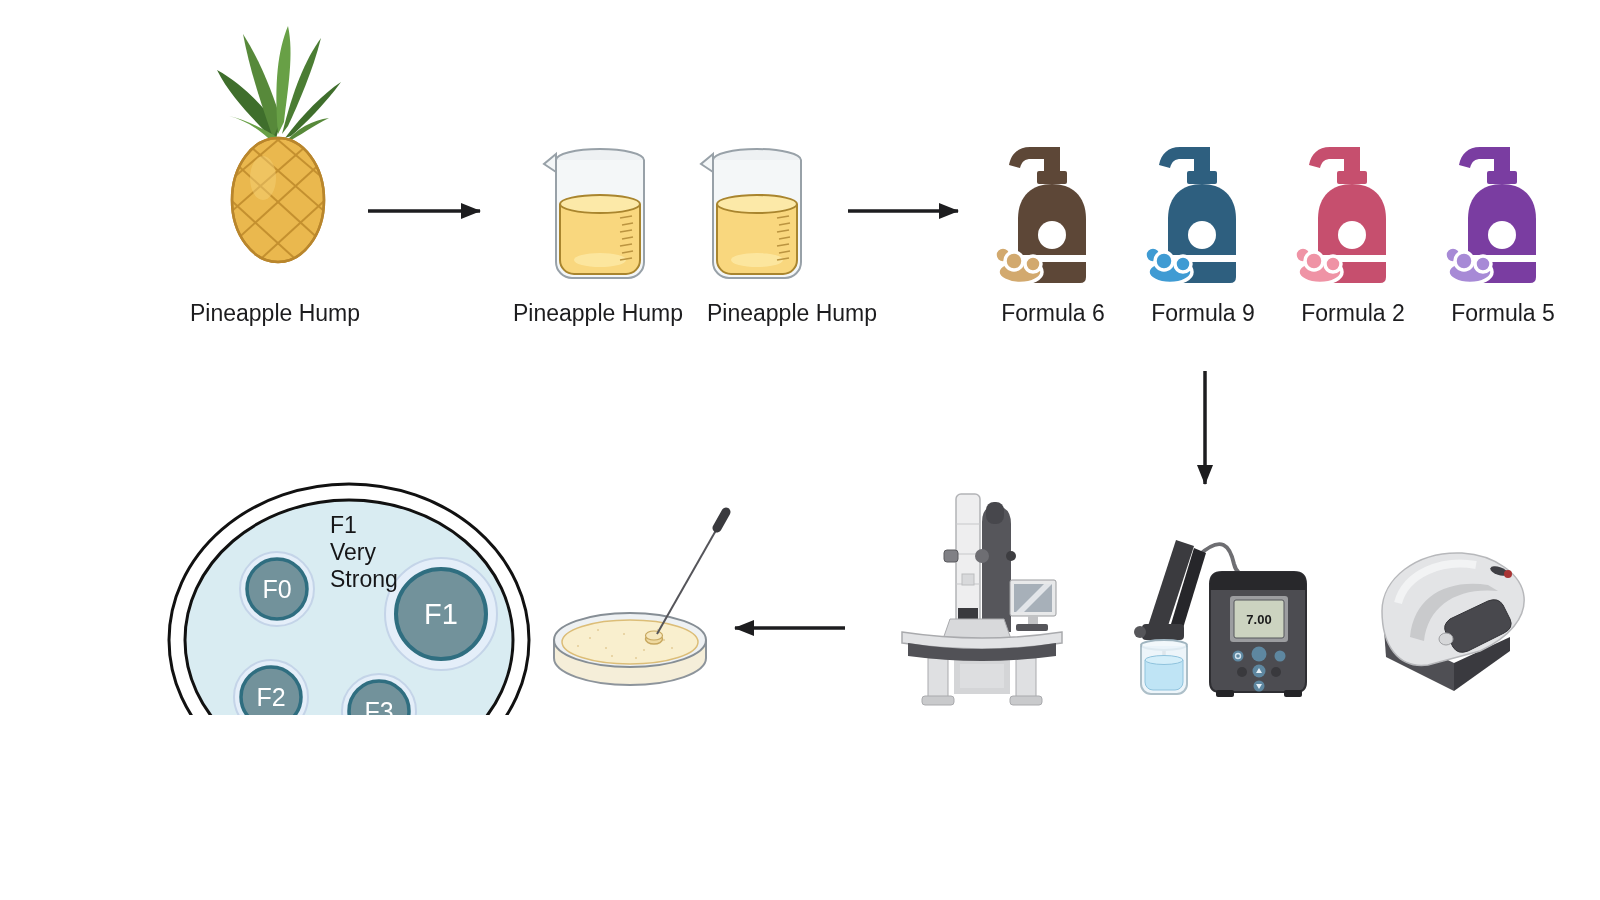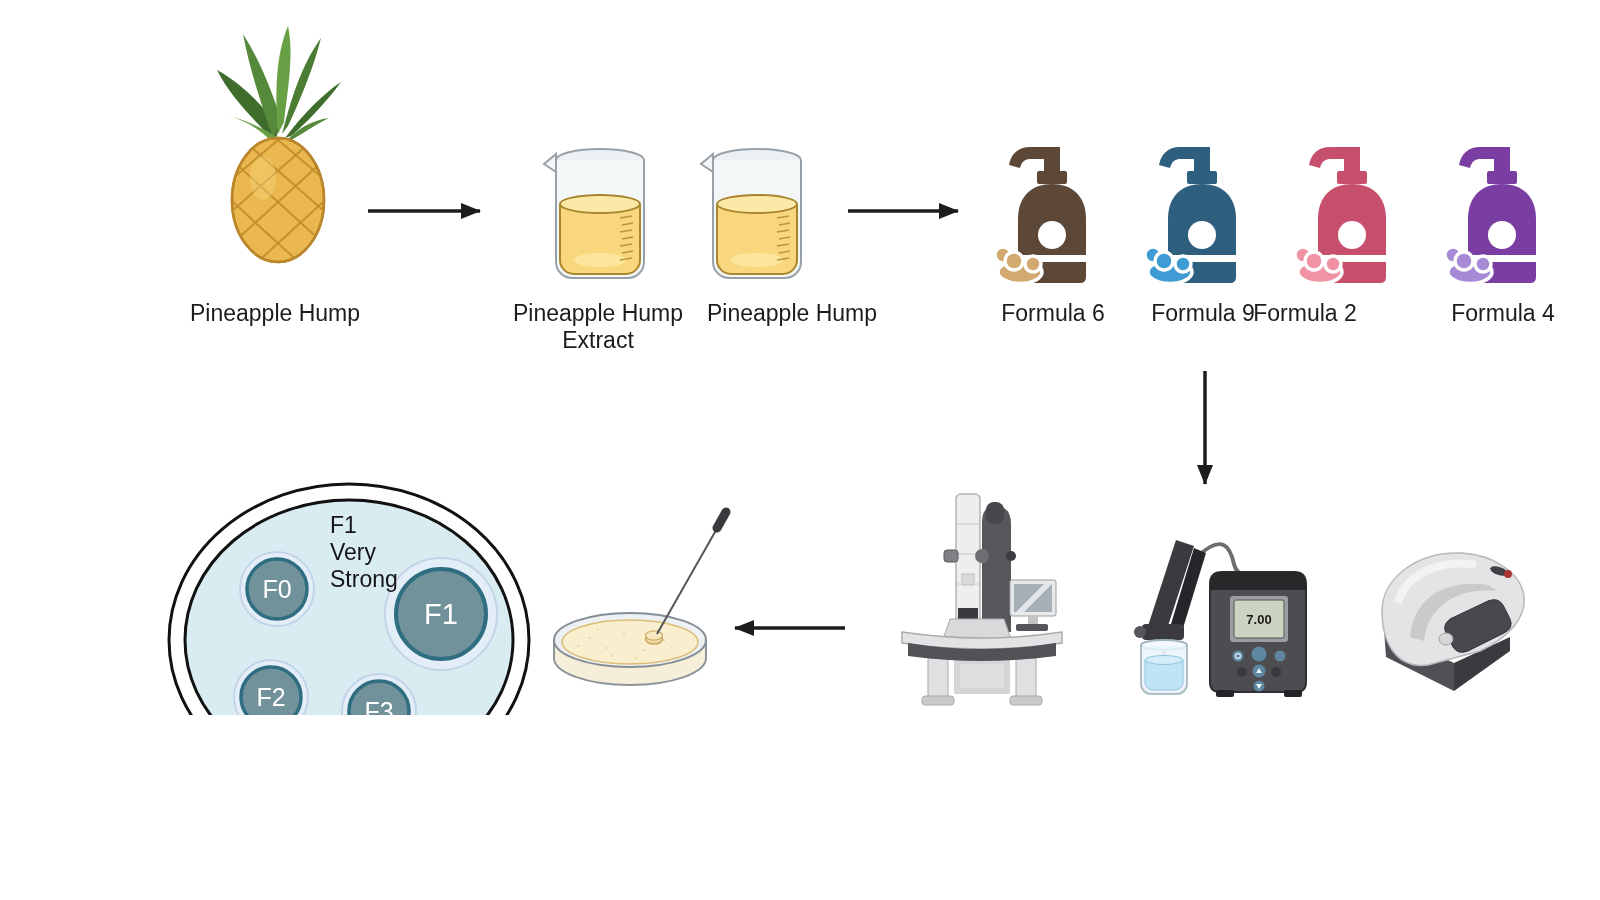--- a/index.html
+++ b/index.html
@@ -71,21 +71,20 @@
         <line x1="80" y1="83" x2="91" y2="81"></line>
       <line x1="78" y1="90" x2="90" y2="88"></line>
         <line x1="80" y1="97" x2="91" y2="95"></line>
       <line x1="78" y1="104" x2="90" y2="102"></line>
         <line x1="80" y1="111" x2="91" y2="109"></line>
       <line x1="78" y1="118" x2="90" y2="116"></line>
     </g>
   </svg>
   <div class="lbl" style="left:478px;top:300px;width:240px">
     <span>Pineapple Hump</span>
-    <span>Extract</span>
   </div>
 
   <svg class="abs" style="left:699px;top:142px" width="116" height="152" viewBox="0 0 116 152">
     <polygon points="14,12 2,22 14,30" fill="#f4f7f8" stroke="#98a1a8" stroke-width="2"></polygon>
     <ellipse cx="58" cy="18" rx="44" ry="11" fill="#eef1f3" stroke="#98a1a8" stroke-width="2"></ellipse>
     <path d="M14,18 L14,120 A16,16 0 0 0 30,136 L86,136 A16,16 0 0 0 102,120 L102,18" fill="#f4f7f8" stroke="#98a1a8" stroke-width="2"></path>
     <path d="M18,62 L18,118 A14,14 0 0 0 32,132 L84,132 A14,14 0 0 0 98,118 L98,62" fill="#f9d77e" stroke="#a9852e" stroke-width="2"></path>
     <ellipse cx="58" cy="62" rx="40" ry="9" fill="#fce9a8" stroke="#a9852e" stroke-width="2"></ellipse>
     <ellipse cx="58" cy="118" rx="26" ry="7" fill="#fdeaa6" opacity="0.8"></ellipse>
     <g stroke="#bb9440" stroke-width="1.6">
@@ -151,42 +150,42 @@
     </g>
     <rect x="23" y="117" width="78" height="7" fill="#ffffff"></rect>
     <circle cx="62" cy="97" r="14" fill="#ffffff"></circle>
     <g stroke="#ffffff" stroke-width="3.5" fill="#ef93a5">
       <circle cx="13" cy="117" r="8"></circle>
       <ellipse cx="30" cy="134" rx="22" ry="11.5"></ellipse>
       <circle cx="24" cy="123" r="9"></circle>
       <circle cx="43" cy="126" r="8"></circle>
     </g>
   </svg>
-  <div class="lbl" style="left:1225px;top:300px;width:160px">
+  <div class="lbl" style="left:1273px;top:300px;width:160px">
     <span>Formula 2</span>
   </div>
 
   <svg class="abs" style="left:1440px;top:138px" width="126" height="148" viewBox="0 0 126 148">
     <g fill="#7a3da1">
       <path d="M70,9 H40 C28,9 21,16 19,27 L30,30 C32,23 35,21 41,21 H55 V35 H70 Z"></path>
       <rect x="54" y="18" width="16" height="20"></rect>
       <rect x="47" y="33" width="30" height="13" rx="2"></rect>
       <path d="M28,81 C28,57 43,46 62,46 C81,46 96,57 96,81 V139 Q96,145 90,145 H34 Q28,145 28,139 Z"></path>
     </g>
     <rect x="23" y="117" width="78" height="7" fill="#ffffff"></rect>
     <circle cx="62" cy="97" r="14" fill="#ffffff"></circle>
     <g stroke="#ffffff" stroke-width="3.5" fill="#a78ad6">
       <circle cx="13" cy="117" r="8"></circle>
       <ellipse cx="30" cy="134" rx="22" ry="11.5"></ellipse>
       <circle cx="24" cy="123" r="9"></circle>
       <circle cx="43" cy="126" r="8"></circle>
     </g>
   </svg>
   <div class="lbl" style="left:1423px;top:300px;width:160px">
-    <span>Formula 4</span>
+    <span>Formula 5</span>
   </div>
 
   <svg class="abs" style="left:898px;top:492px" width="168" height="218" viewBox="0 0 168 218">
     <rect x="30" y="166" width="20" height="44" fill="#dfe0e2" stroke="#a9aaad"></rect>
     <rect x="118" y="166" width="20" height="44" fill="#dfe0e2" stroke="#a9aaad"></rect>
     <rect x="24" y="204" width="32" height="9" rx="3" fill="#c9cacc" stroke="#a9aaad"></rect>
     <rect x="112" y="204" width="32" height="9" rx="3" fill="#c9cacc" stroke="#a9aaad"></rect>
     <rect x="56" y="166" width="56" height="36" fill="#d4d5d7"></rect>
     <rect x="62" y="172" width="44" height="24" fill="#dddee0"></rect>
     <rect x="58" y="2" width="24" height="140" rx="5" fill="#eeeeef" stroke="#b3b4b7" stroke-width="1.5"></rect>

